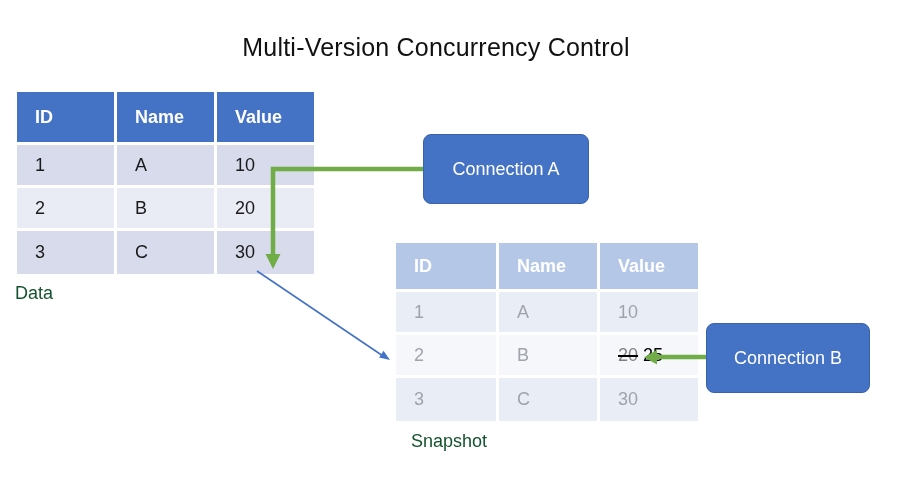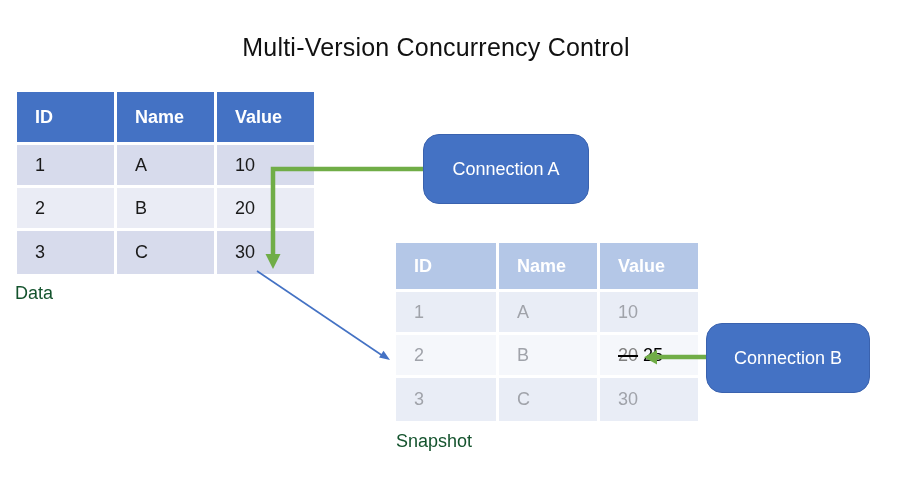--- a/index.html
+++ b/index.html
@@ -79,27 +79,27 @@
     text-decoration-thickness: 2px;
   }
   .new-val { color: #000000; }
 
   .tbl-label {
     position: absolute;
     font-size: 18px;
     color: #14532d;
   }
   #data-label { left: 15px; top: 283px; }
-  #snapshot-label { left: 396px; top: 431px; }
+  #snapshot-label { left: 411px; top: 431px; }
 
   .conn-box {
     position: absolute;
     background: var(--accent-blue, #4472C4);
     border: 1px solid #3A62AE;
-    border-radius: 16px;
+    border-radius: 8px;
     color: #ffffff;
     font-size: 18px;
     display: flex;
     align-items: center;
     justify-content: center;
   }
   #conn-a { left: 423px; top: 134px; width: 164px; height: 68px; }
   #conn-b { left: 706px; top: 323px; width: 162px; height: 68px; }
 
   #arrow-layer {

